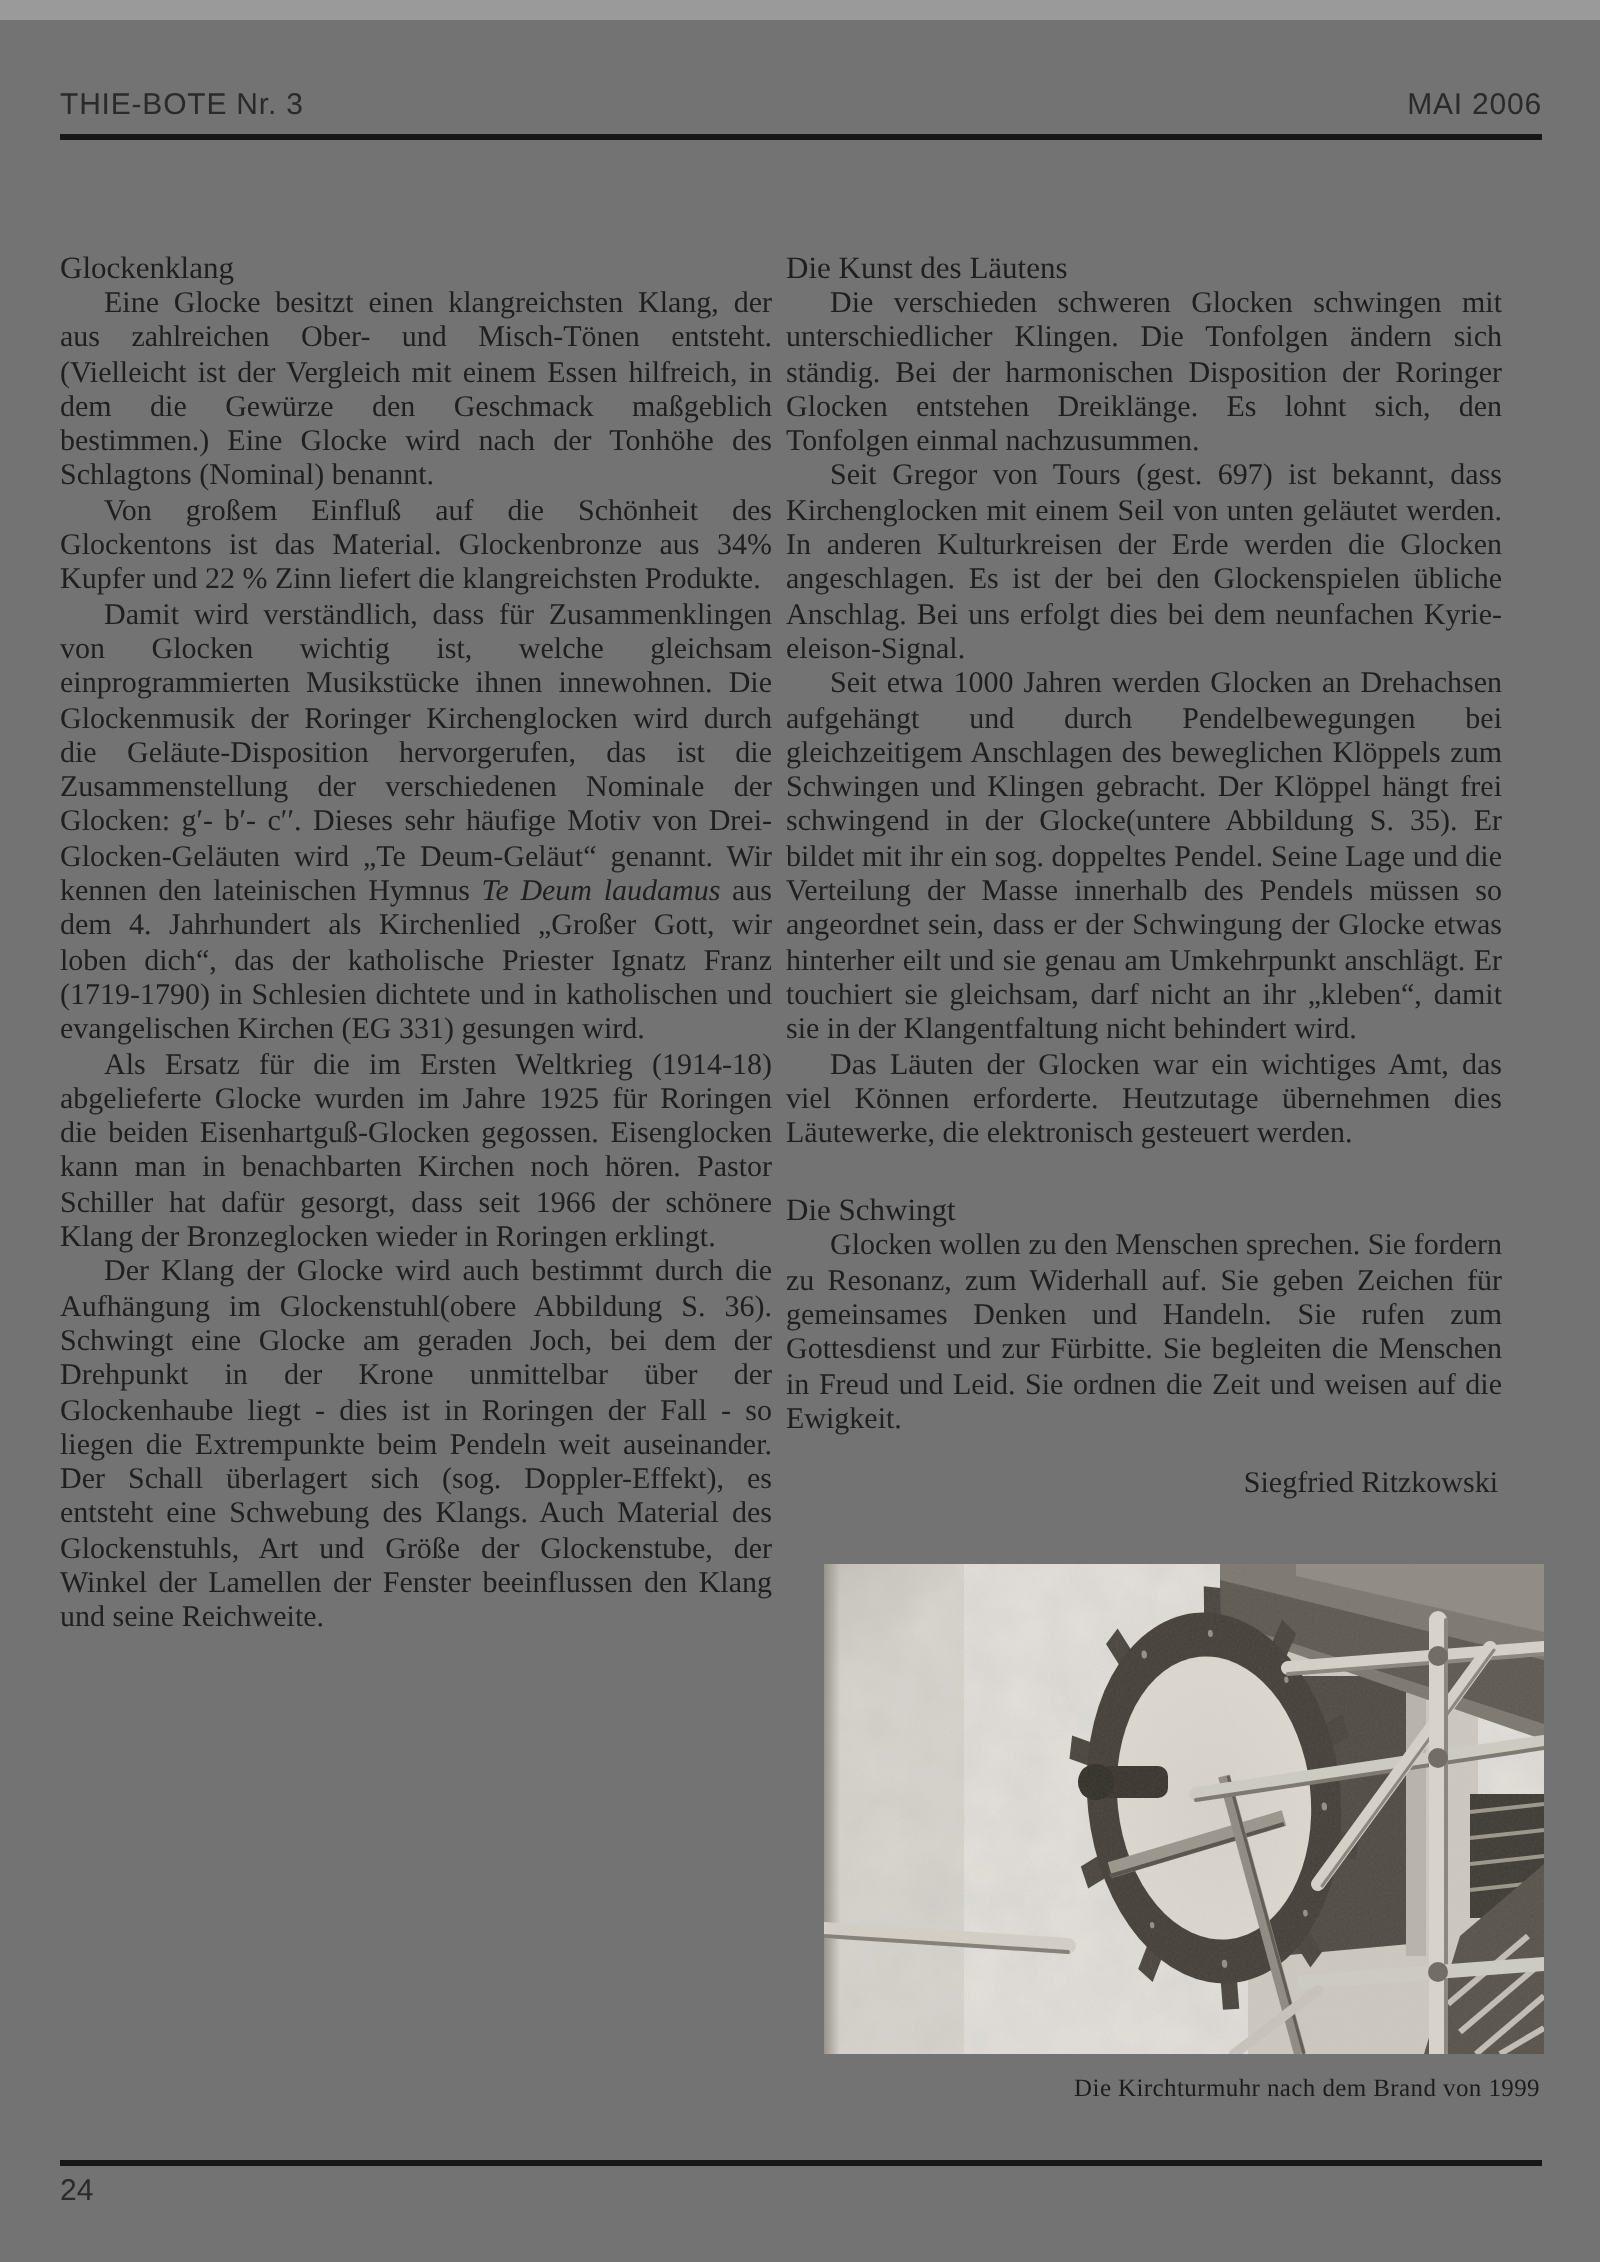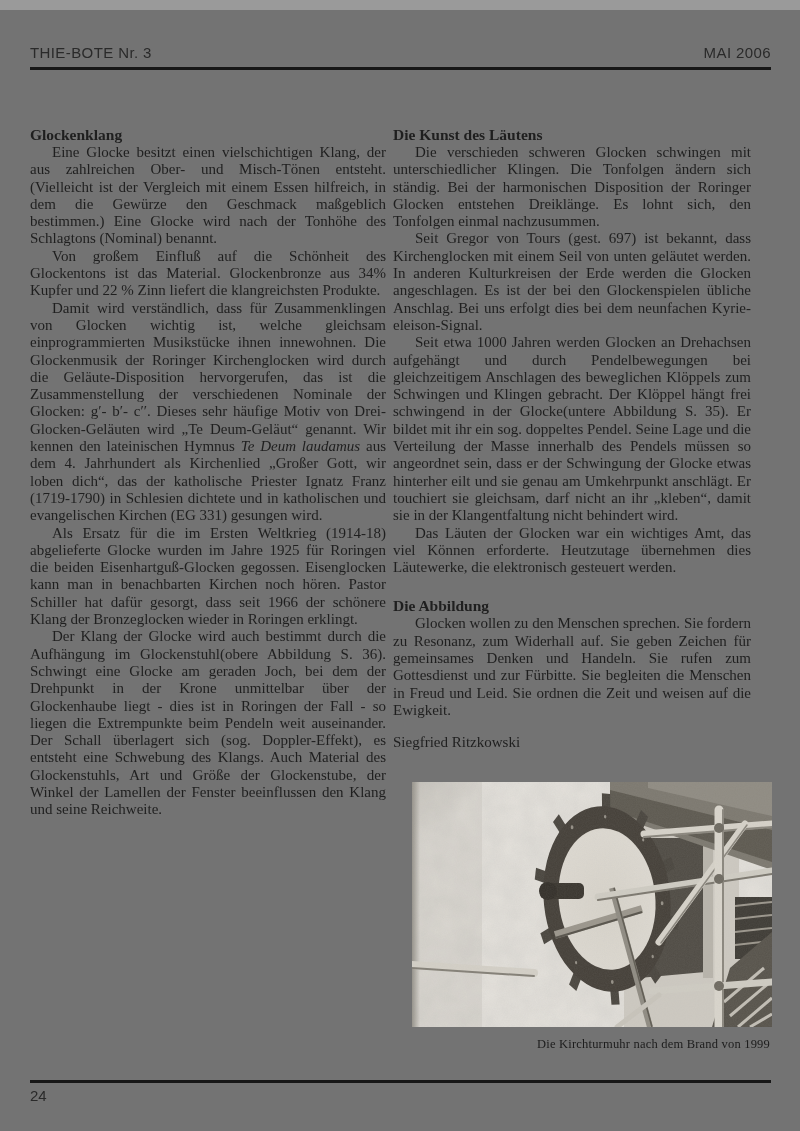--- a/index.html
+++ b/index.html
@@ -20,26 +20,26 @@
   .rule.hr-bottom{top:1070px;}
   
   .col{
     position:absolute;top:115px;
     font-size:15px;line-height:17.3px;text-align:justify;
     hyphens:auto;-webkit-hyphens:auto;
   }
   .col-left{left:30px;width:356px;}
   .col-right{left:393px;width:358px;}
   .col h3{
-    font-size:15.5px;margin:0;padding:0;font-weight:bold;line-height:19px;
+    font-size:15.5px;margin:0;padding:0;font-weight:normal;line-height:19px;
   }
   .col h3.gap-above{margin-top:20px;}
   .col p{margin:0;padding:0;text-indent:22px;}
   .col p em{font-style:italic;}
-  .signature{margin-top:15px;padding-right:2px;}
+  .signature{margin-top:15px;text-align:right;padding-right:2px;}
   
   .photo-fig{position:absolute;left:412px;top:772px;width:360px;margin:0;}
   .photo-fig svg{display:block;width:360px;height:245px;}
   .photo-fig figcaption{
     margin-top:10px;text-align:right;font-size:12.5px;color:#1c1c1c;
     letter-spacing:.2px;padding-right:2px;
   }
   
   .page-number{
     position:absolute;left:30px;top:1077px;
@@ -53,34 +53,34 @@
 <div class="page">
 
   <header class="hdr">
     <span>THIE-BOTE Nr. 3</span>
     <span>MAI 2006</span>
   </header>
   <div class="rule hr-top"></div>
 
   <section class="col col-left">
     <h3>Glockenklang</h3>
-    <p>Eine Glocke besitzt einen vielschichtigen Klang, der aus zahlreichen Ober- und Misch-Tönen entsteht. (Vielleicht ist der Vergleich mit einem Essen hilfreich, in dem die Gewürze den Geschmack maßgeblich bestimmen.) Eine Glocke wird nach der Tonhöhe des Schlagtons (Nominal) benannt.</p>
+    <p>Eine Glocke besitzt einen klangreichsten Klang, der aus zahlreichen Ober- und Misch-Tönen entsteht. (Vielleicht ist der Vergleich mit einem Essen hilfreich, in dem die Gewürze den Geschmack maßgeblich bestimmen.) Eine Glocke wird nach der Tonhöhe des Schlagtons (Nominal) benannt.</p>
     <p>Von großem Einfluß auf die Schönheit des Glockentons ist das Material. Glockenbronze aus 34% Kupfer und 22 % Zinn liefert die klangreichsten Produkte.</p>
     <p><span>Damit wird verständlich, dass für Zusammenklingen von Glocken wichtig ist, welche gleichsam einprogrammierten Musikstücke ihnen innewohnen. Die Glockenmusik der Roringer Kirchenglocken wird durch die Geläute-Disposition hervorgerufen, das ist die Zusammenstellung der verschiedenen Nominale der Glocken: g′- b′- c′′. Dieses sehr häufige Motiv von Drei-Glocken-Geläuten wird „Te Deum-Geläut“ genannt. Wir kennen den lateinischen Hymnus </span><em>Te Deum laudamus</em><span> aus dem 4. Jahrhundert als Kirchenlied „Großer Gott, wir loben dich“, das der katholische Priester Ignatz Franz (1719-1790) in Schlesien dichtete und in katholischen und evangelischen Kirchen (EG 331) gesungen wird.</span></p>
     <p>Als Ersatz für die im Ersten Weltkrieg (1914-18) abgelieferte Glocke wurden im Jahre 1925 für Roringen die beiden Eisenhartguß-Glocken gegossen. Eisenglocken kann man in benachbarten Kirchen noch hören. Pastor Schiller hat dafür gesorgt, dass seit 1966 der schönere Klang der Bronzeglocken wieder in Roringen erklingt.</p>
     <p>Der Klang der Glocke wird auch bestimmt durch die Aufhängung im Glockenstuhl(obere Abbildung S. 36). Schwingt eine Glocke am geraden Joch, bei dem der Drehpunkt in der Krone unmittelbar über der Glockenhaube liegt - dies ist in Roringen der Fall - so liegen die Extrempunkte beim Pendeln weit auseinander. Der Schall überlagert sich (sog. Doppler-Effekt), es entsteht eine Schwebung des Klangs. Auch Material des Glockenstuhls, Art und Größe der Glockenstube, der Winkel der Lamellen der Fenster beeinflussen den Klang und seine Reichweite.</p>
   </section>
 
   <section class="col col-right">
     <h3>Die Kunst des Läutens</h3>
     <p>Die verschieden schweren Glocken schwingen mit unterschiedlicher Klingen. Die Tonfolgen ändern sich ständig. Bei der harmonischen Disposition der Roringer Glocken entstehen Dreiklänge. Es lohnt sich, den Tonfolgen einmal nachzusummen.</p>
     <p>Seit Gregor von Tours (gest. 697) ist bekannt, dass Kirchenglocken mit einem Seil von unten geläutet werden. In anderen Kulturkreisen der Erde werden die Glocken angeschlagen. Es ist der bei den Glockenspielen übliche Anschlag. Bei uns erfolgt dies bei dem neunfachen Kyrie-eleison-Signal.</p>
     <p>Seit etwa 1000 Jahren werden Glocken an Drehachsen aufgehängt und durch Pendelbewegungen bei gleichzeitigem Anschlagen des beweglichen Klöppels zum Schwingen und Klingen gebracht. Der Klöppel hängt frei schwingend in der Glocke(untere Abbildung S. 35). Er bildet mit ihr ein sog. doppeltes Pendel. Seine Lage und die Verteilung der Masse innerhalb des Pendels müssen so angeordnet sein, dass er der Schwingung der Glocke etwas hinterher eilt und sie genau am Umkehrpunkt anschlägt. Er touchiert sie gleichsam, darf nicht an ihr „kleben“, damit sie in der Klangentfaltung nicht behindert wird.</p>
     <p>Das Läuten der Glocken war ein wichtiges Amt, das viel Können erforderte. Heutzutage übernehmen dies Läutewerke, die elektronisch gesteuert werden.</p>
-    <h3 class="gap-above">Die Abbildung</h3>
+    <h3 class="gap-above">Die Schwingt</h3>
     <p>Glocken wollen zu den Menschen sprechen. Sie fordern zu Resonanz, zum Widerhall auf. Sie geben Zeichen für gemeinsames Denken und Handeln. Sie rufen zum Gottesdienst und zur Fürbitte. Sie begleiten die Menschen in Freud und Leid. Sie ordnen die Zeit und weisen auf die Ewigkeit.</p>
     <div class="signature">Siegfried Ritzkowski</div>
   </section>
 
   <figure class="photo-fig">
     <svg viewBox="0 0 360 245" xmlns="http://www.w3.org/2000/svg">
       <defs>
         <filter id="grainFine" x="0%" y="0%" width="100%" height="100%">
           <feTurbulence type="fractalNoise" baseFrequency="0.9" numOctaves="2" result="n"></feTurbulence>
           <feColorMatrix in="n" type="matrix" values="0 0 0 0 0.45  0 0 0 0 0.44  0 0 0 0 0.42  0 0 0 0.55 0"></feColorMatrix>

